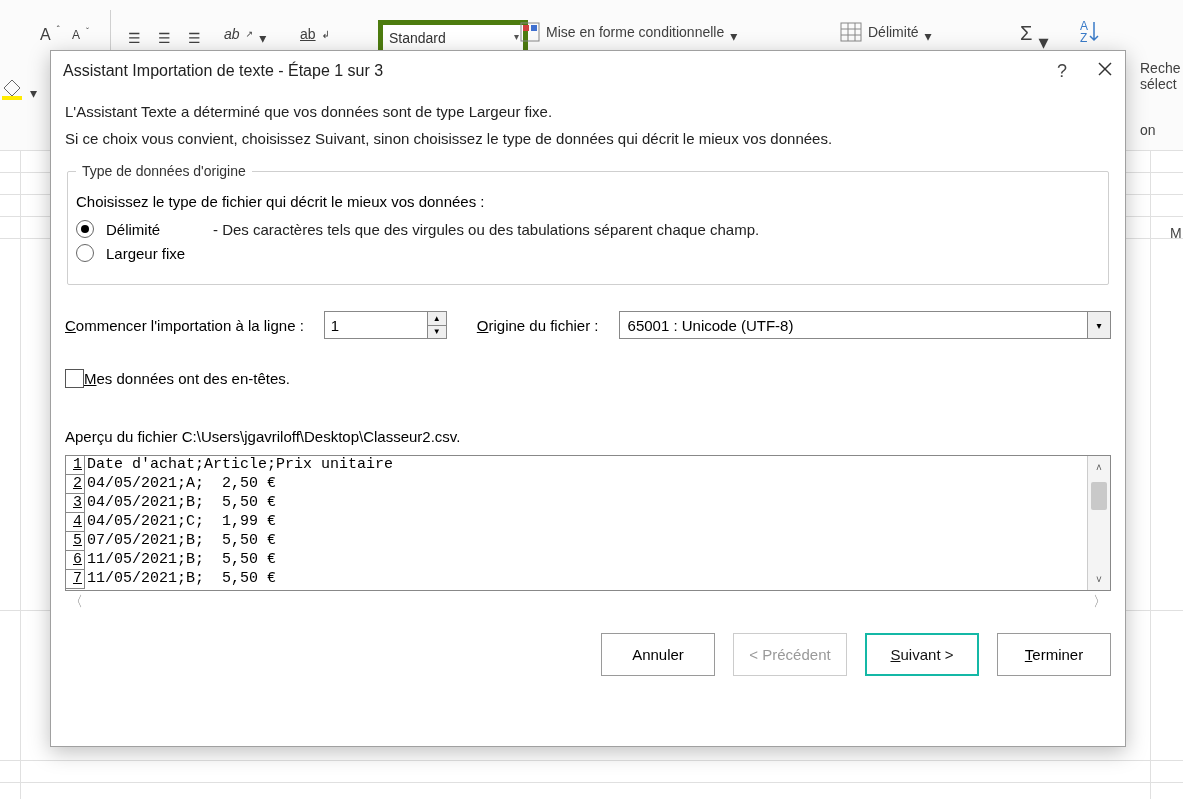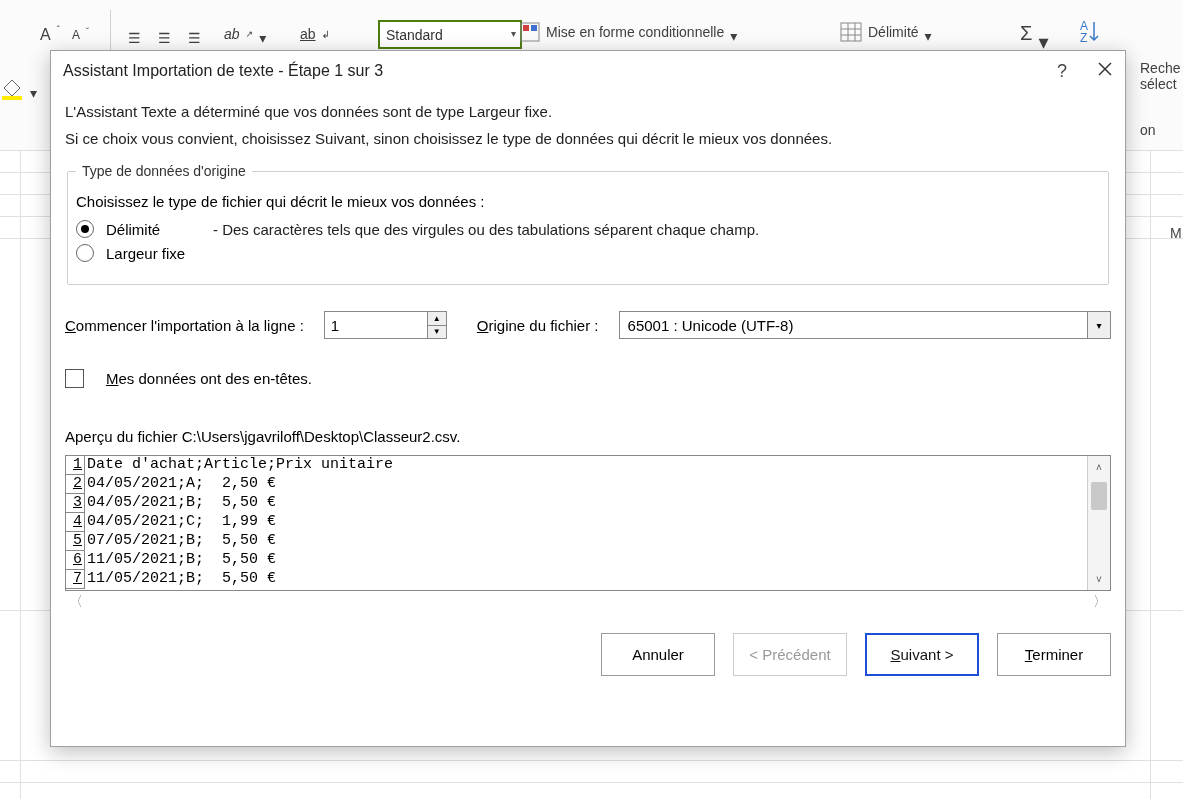--- a/index.html
+++ b/index.html
@@ -39,21 +39,21 @@
   .rib-btn svg { display:block; }
   .rib-label { color:#404040; }
   .small-chev {
     width: 8px; height: 8px;
     display: inline-block;
   }
   .number-format-box {
     position: absolute;
     left: 378px; top: 20px;
     width: 128px; height: 25px;
-    border: 2px solid #4d7c0f;
+    border: 5px solid #4d7c0f;
     background: #fff;
     font-size: 14px;
     display: flex; align-items: center;
     padding: 0 6px;
     color: #333;
   }
   .number-format-box .arrow {
     position: absolute; right: 4px; top: 6px;
     font-size: 10px; color: #555;
   }
@@ -190,21 +190,21 @@
   }
   .origin-select .dd {
     width: 22px;
     border-left: 1px solid #888;
     background:#efefef;
     display:flex;align-items:center;justify-content:center;
     font-size:10px;
   }
 
   .check-row {
-    display:flex; align-items:center; gap:22px;
+    display:flex; align-items:center; gap:0;
     font-size: 15px;
     margin-bottom: 40px;
   }
   .check-row .cb {
     width: 17px; height: 17px;
     border: 1px solid #555;
     background:#fff;
   }
   .check-row .u { text-decoration: underline; }
 
@@ -275,21 +275,21 @@
     border: 1px solid #9a9a9a;
     cursor: pointer;
     font-family: inherit;
   }
   .dlg-buttons button.disabled {
     color: #999;
     border-color: #ccc;
     cursor: default;
   }
   .dlg-buttons button.primary {
-    border: 2px solid #1d4ed8;
+    border: 2px solid #14b8a6;
     color: #111;
   }
   .dlg-buttons .u { text-decoration: underline; }
 
   .right-partial {
     position:absolute;
     left: 1140px; top: 60px;
     font-size: 14px;
     color: #404040;
   }

